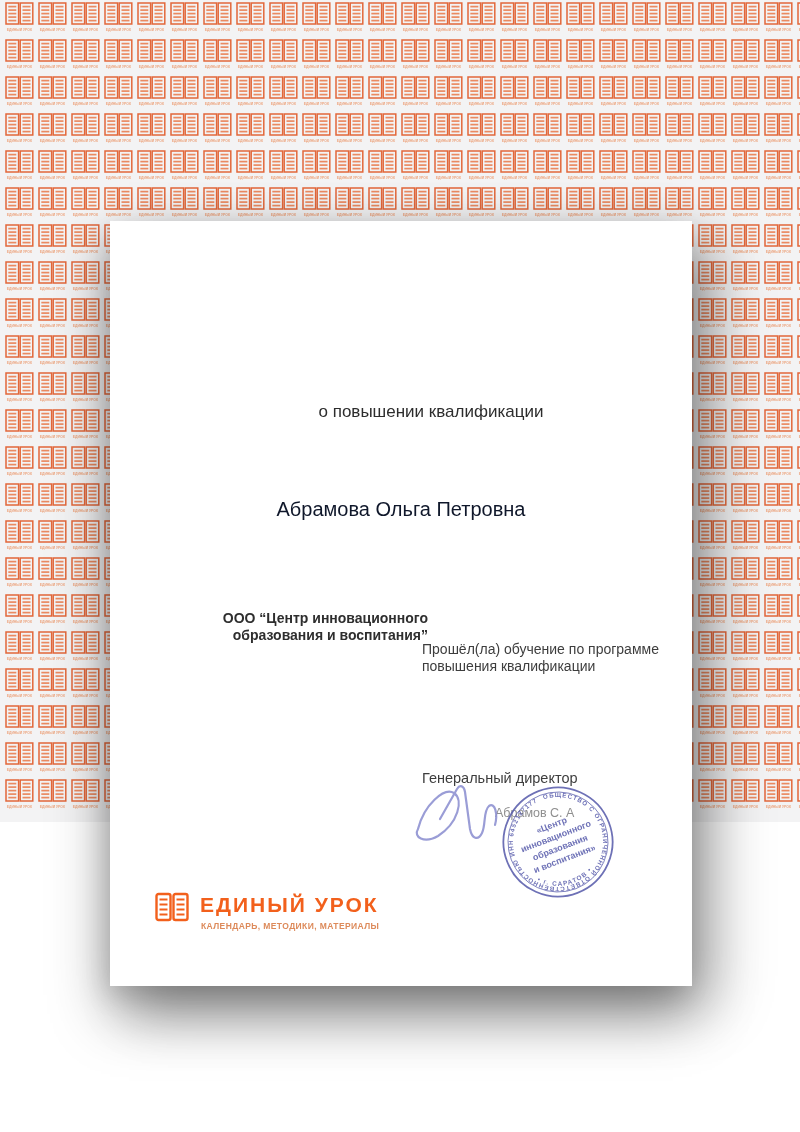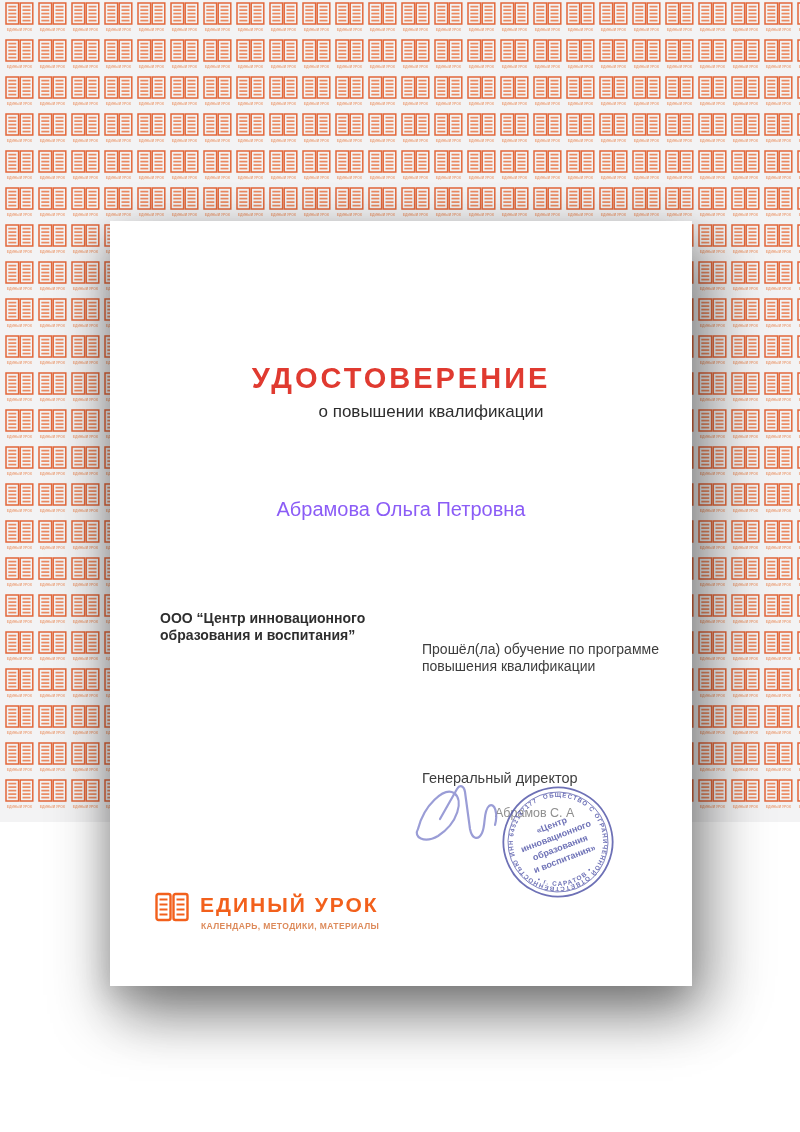--- a/index.html
+++ b/index.html
@@ -21,26 +21,26 @@
     position:absolute;left:0;top:138px;width:582px;text-align:center;
     font-size:29px;font-weight:bold;letter-spacing:3px;line-height:38px;
     color:#e03a30;
   }
   .cert-subtitle{
     position:absolute;left:0;top:180px;width:642px;text-align:center;
     font-size:17px;line-height:22px;color:#2d2d2d;
   }
   .recipient-name{
     position:absolute;left:0;top:276px;width:582px;text-align:center;
-    font-size:20px;line-height:24px;color:#8b5cf6;
+    font-size:20px;line-height:24px;color:#0f172a;
   }
   .para{white-space:pre-line;position:absolute;}
   .col-left{left:50px;width:268px;}
   .col-right{left:312px;width:250px;}
-  .bold-para{font-weight:bold;color:#2e2e2e;}
+  .bold-para{font-weight:bold;color:#2e2e2e;text-align:right;}
   .reg-para{color:#3d3d3d;}
   .p-org{top:389px;font-size:14px;line-height:17px;}
   .p-program{top:437px;font-size:14px;line-height:16.5px;}
   .p-meta{top:549px;font-size:14px;line-height:19px;}
   .p-meta .val{font-weight:normal;color:#3d3d3d;}
   .p-number{top:615px;font-size:14px;line-height:18px;}
   .p-completion{top:389px;font-size:14px;line-height:16.5px;margin-top:31px;}
   .p-course{top:437px;font-size:14px;line-height:16px;}
   .p-director{top:548px;font-size:14.5px;line-height:18px;}
   .signature-svg{position:absolute;left:298px;top:554px;width:122px;height:80px;z-index:1;}
@@ -636,21 +636,20 @@
         <use href="#bookTile" x="699" y="780"></use>
         <use href="#bookTile" x="732" y="780"></use>
         <use href="#bookTile" x="765" y="780"></use>
         <use href="#bookTile" x="798" y="780"></use>
       </g>
   </svg>
 </div>
 
 <div class="certificate-card">
 
-  <div class="cert-title">УДОСТОВЕРЕНИЕ</div>
   <div class="cert-subtitle">о повышении квалификации</div>
   <div class="recipient-name">Абрамова Ольга Петровна</div>
 
   <div class="para col-left p-org bold-para">ООО “Центр инновационного
 образования и воспитания”</div>
 
   <div class="para col-right p-completion reg-para">Прошёл(ла) обучение по программе
 повышения квалификации</div>
   <div class="para col-right p-director reg-para">Генеральный директор</div>
 

